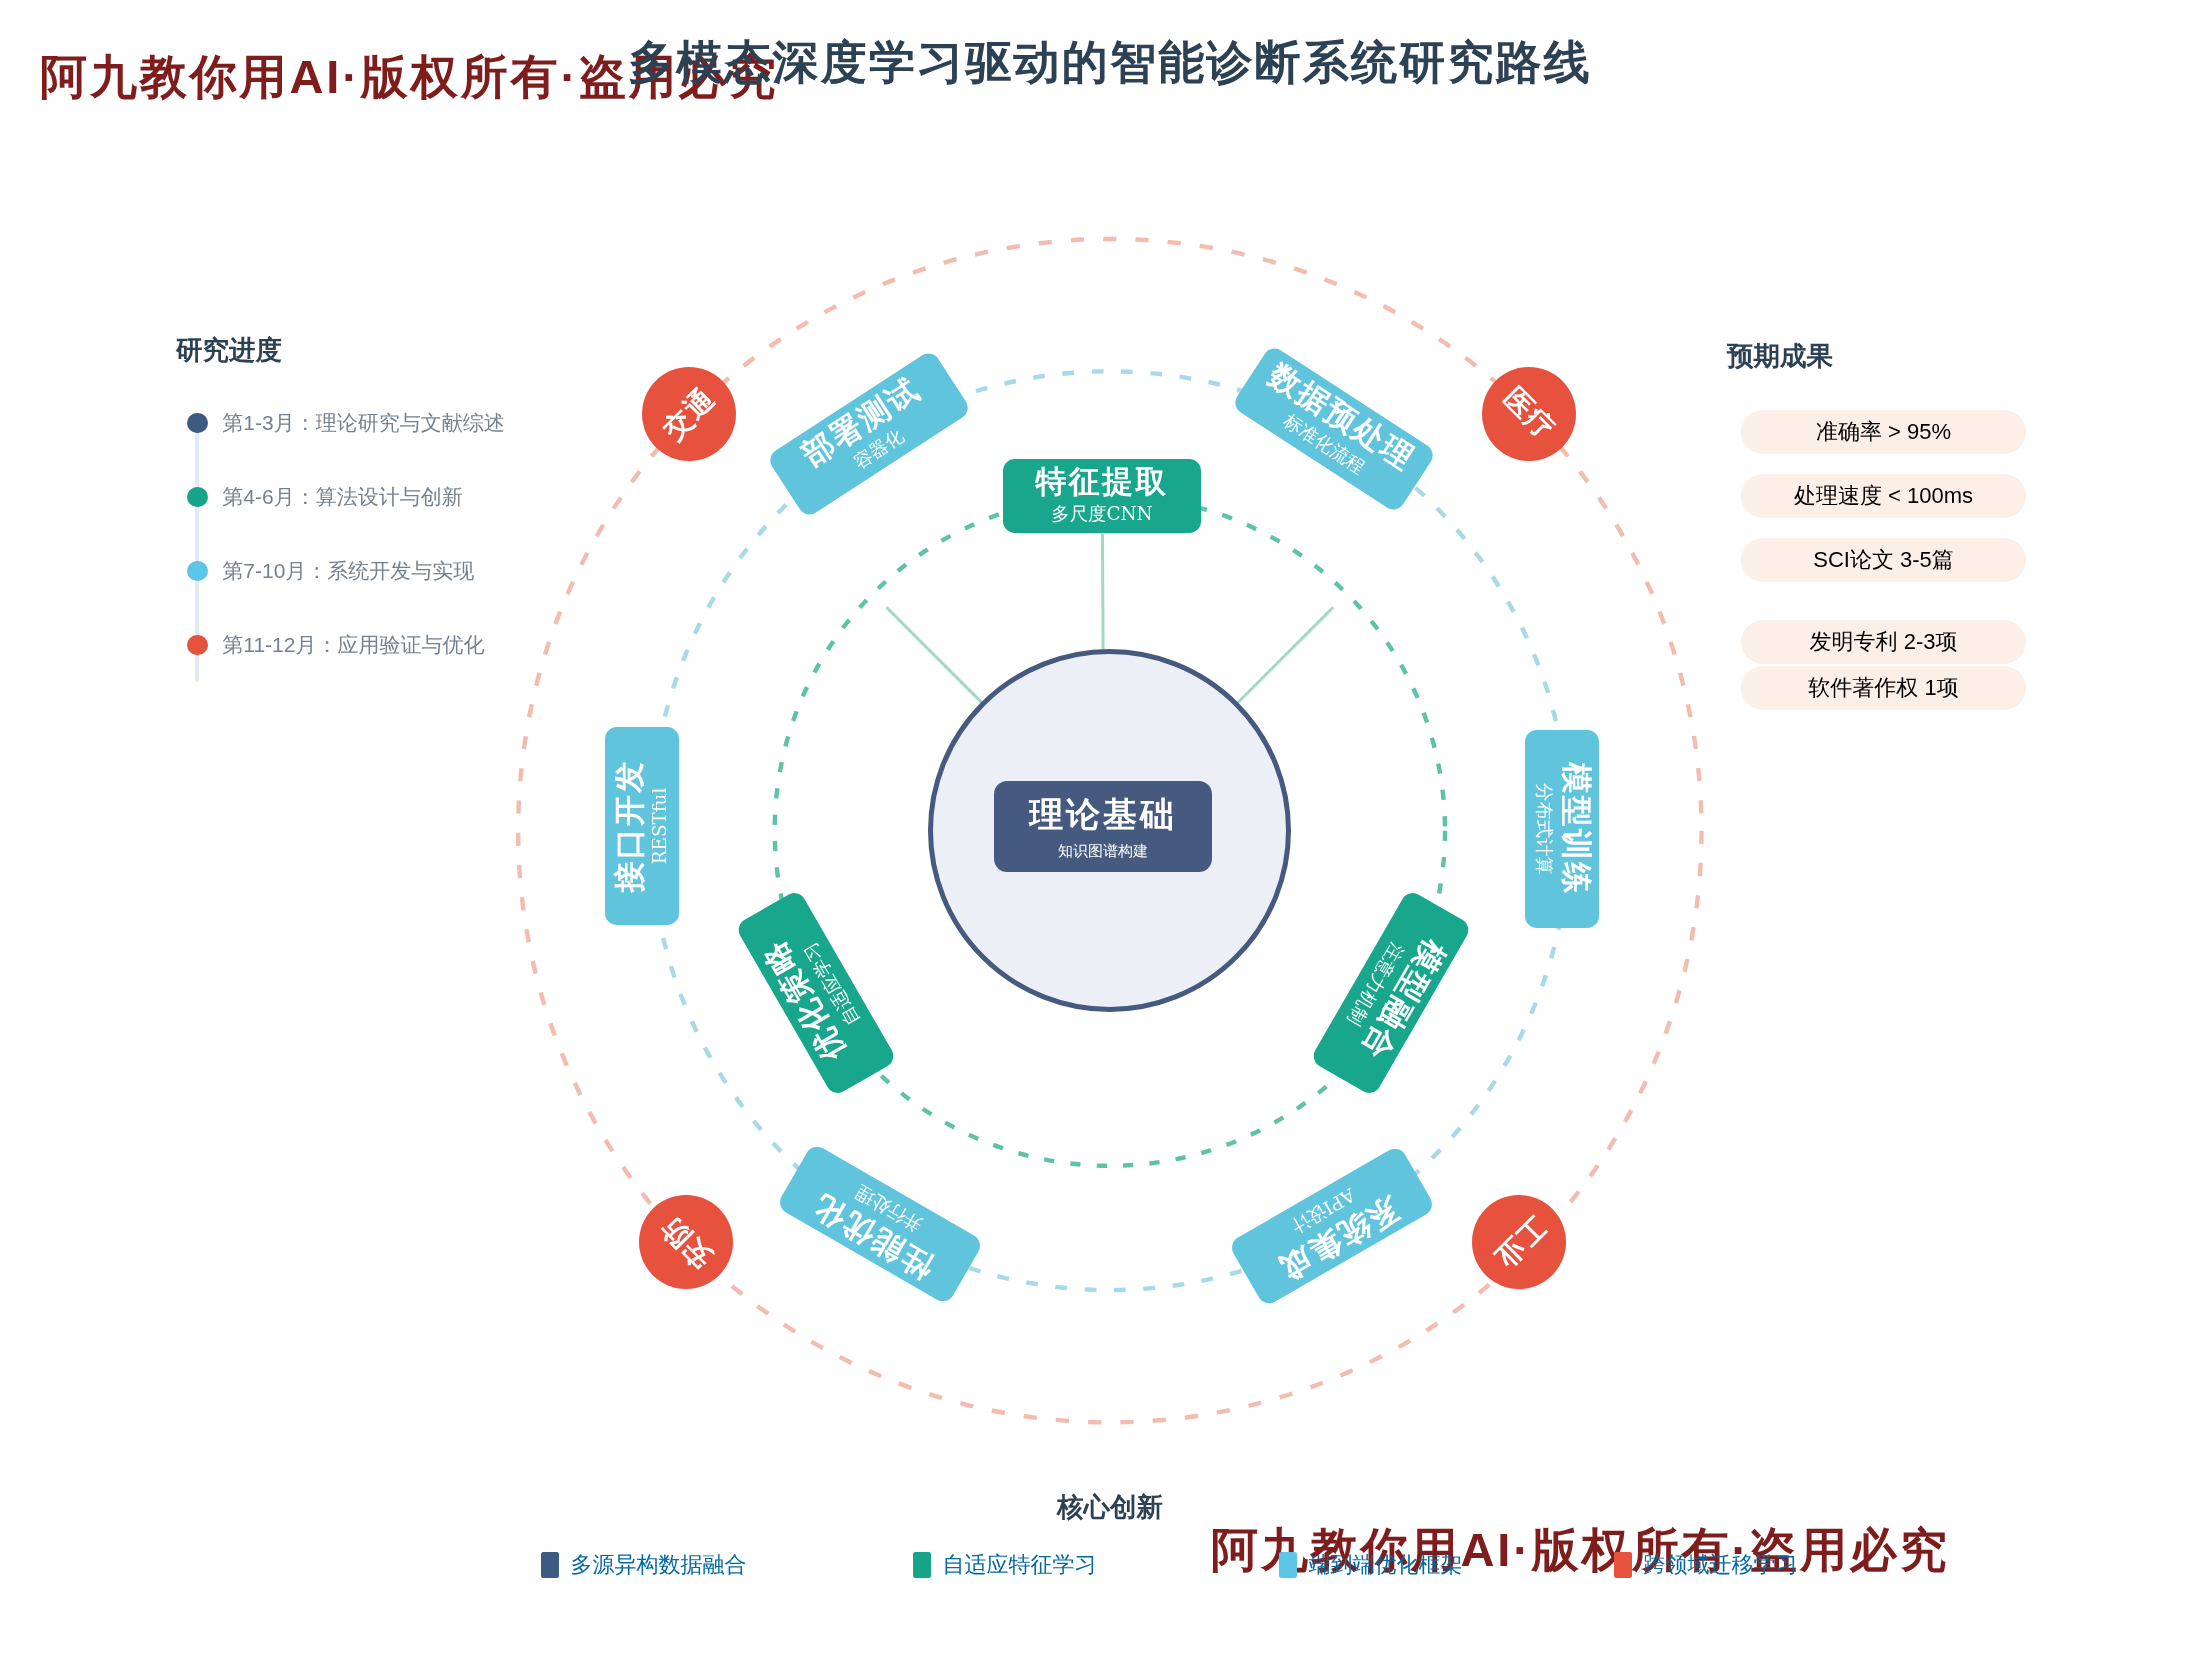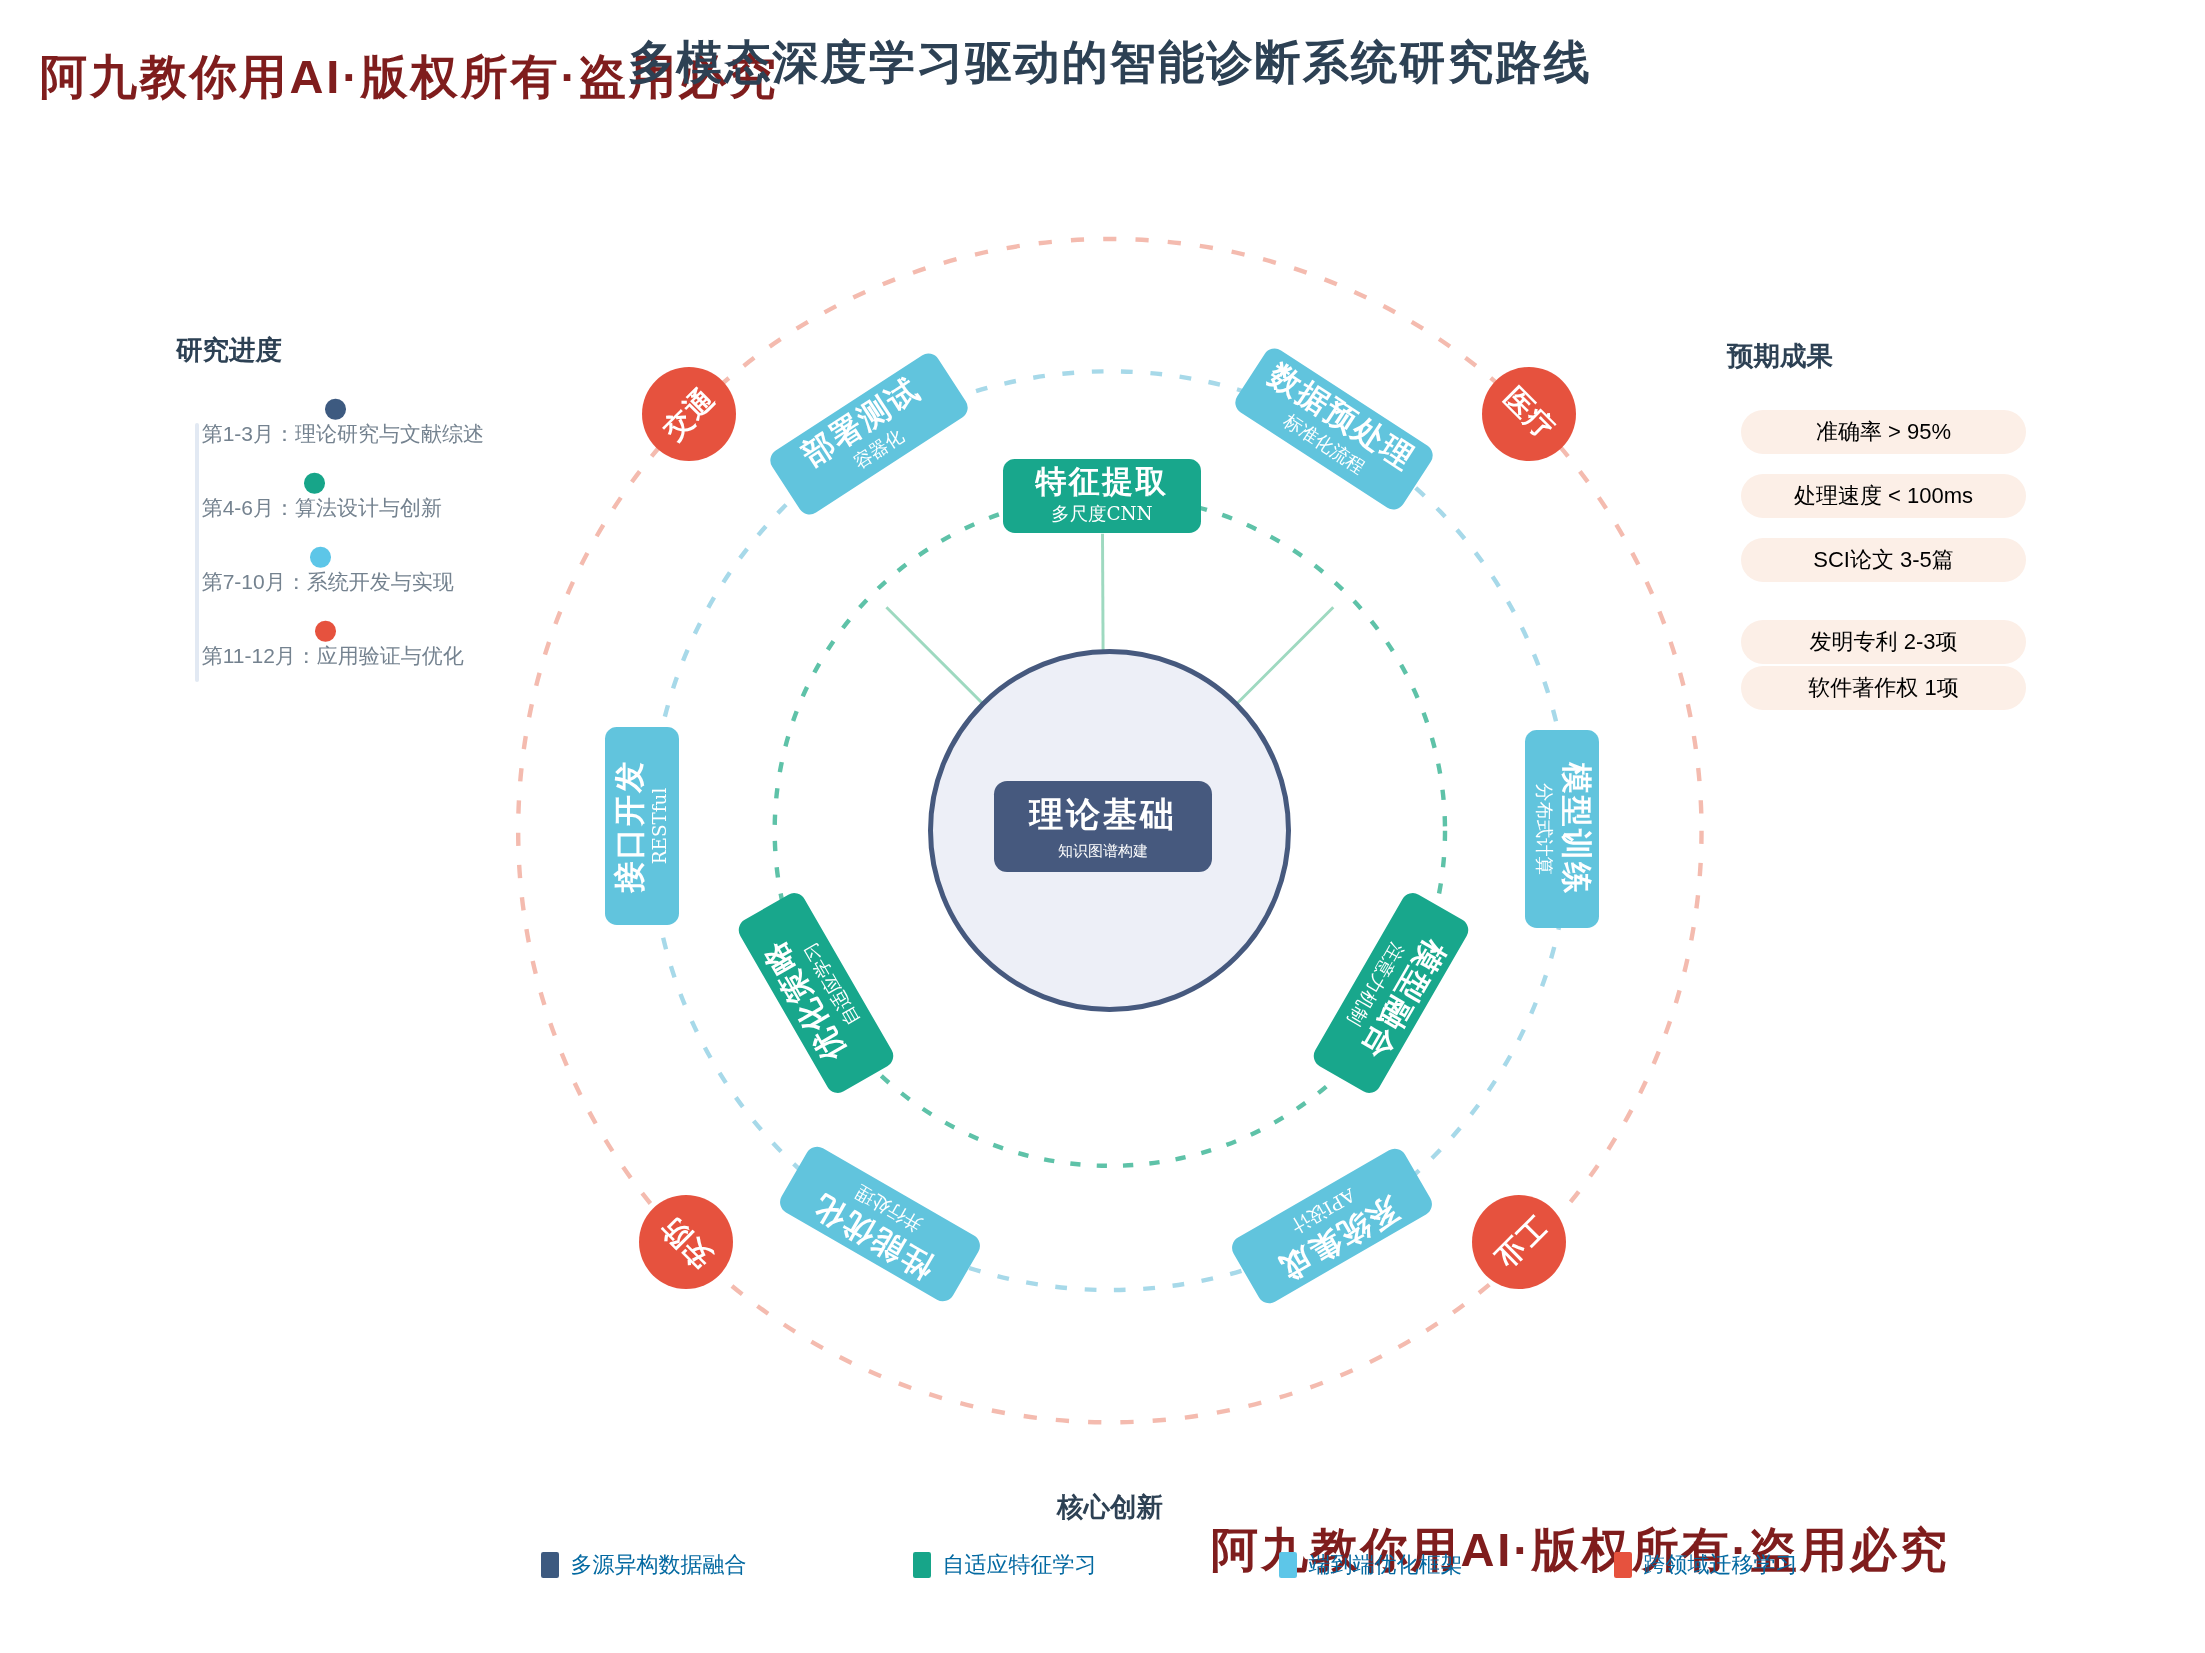--- a/index.html
+++ b/index.html
@@ -29,21 +29,21 @@
   #progress-heading{left:176px;top:332px;}
   #outcomes-heading{left:1727px;top:338px;}
   #legend-heading{left:1110px;top:1489px;transform:translateX(-50%);}
 
   #progress-line{
     position:absolute;left:195px;top:423px;width:4.4px;height:259px;
     background:#e2e9f3;z-index:1;border-radius:2.2px;
   }
   .progress-item{
     position:absolute;left:187px;display:flex;align-items:center;
-    transform:translateY(-50%);z-index:2;white-space:nowrap;flex-direction:column;
+    transform:translateY(-50%);z-index:2;white-space:nowrap;
   }
   .progress-dot{width:20.6px;height:20.6px;border-radius:50%;flex:0 0 auto;}
   .progress-label{margin-left:14.7px;font-size:21px;color:#74828f;}
 
   .pill{
     position:absolute;left:1741px;width:285px;height:44px;border-radius:22px;
     background:#fcefe7;display:flex;align-items:center;justify-content:center;
     font-size:22px;color:#000000;z-index:2;white-space:nowrap;
   }
 

